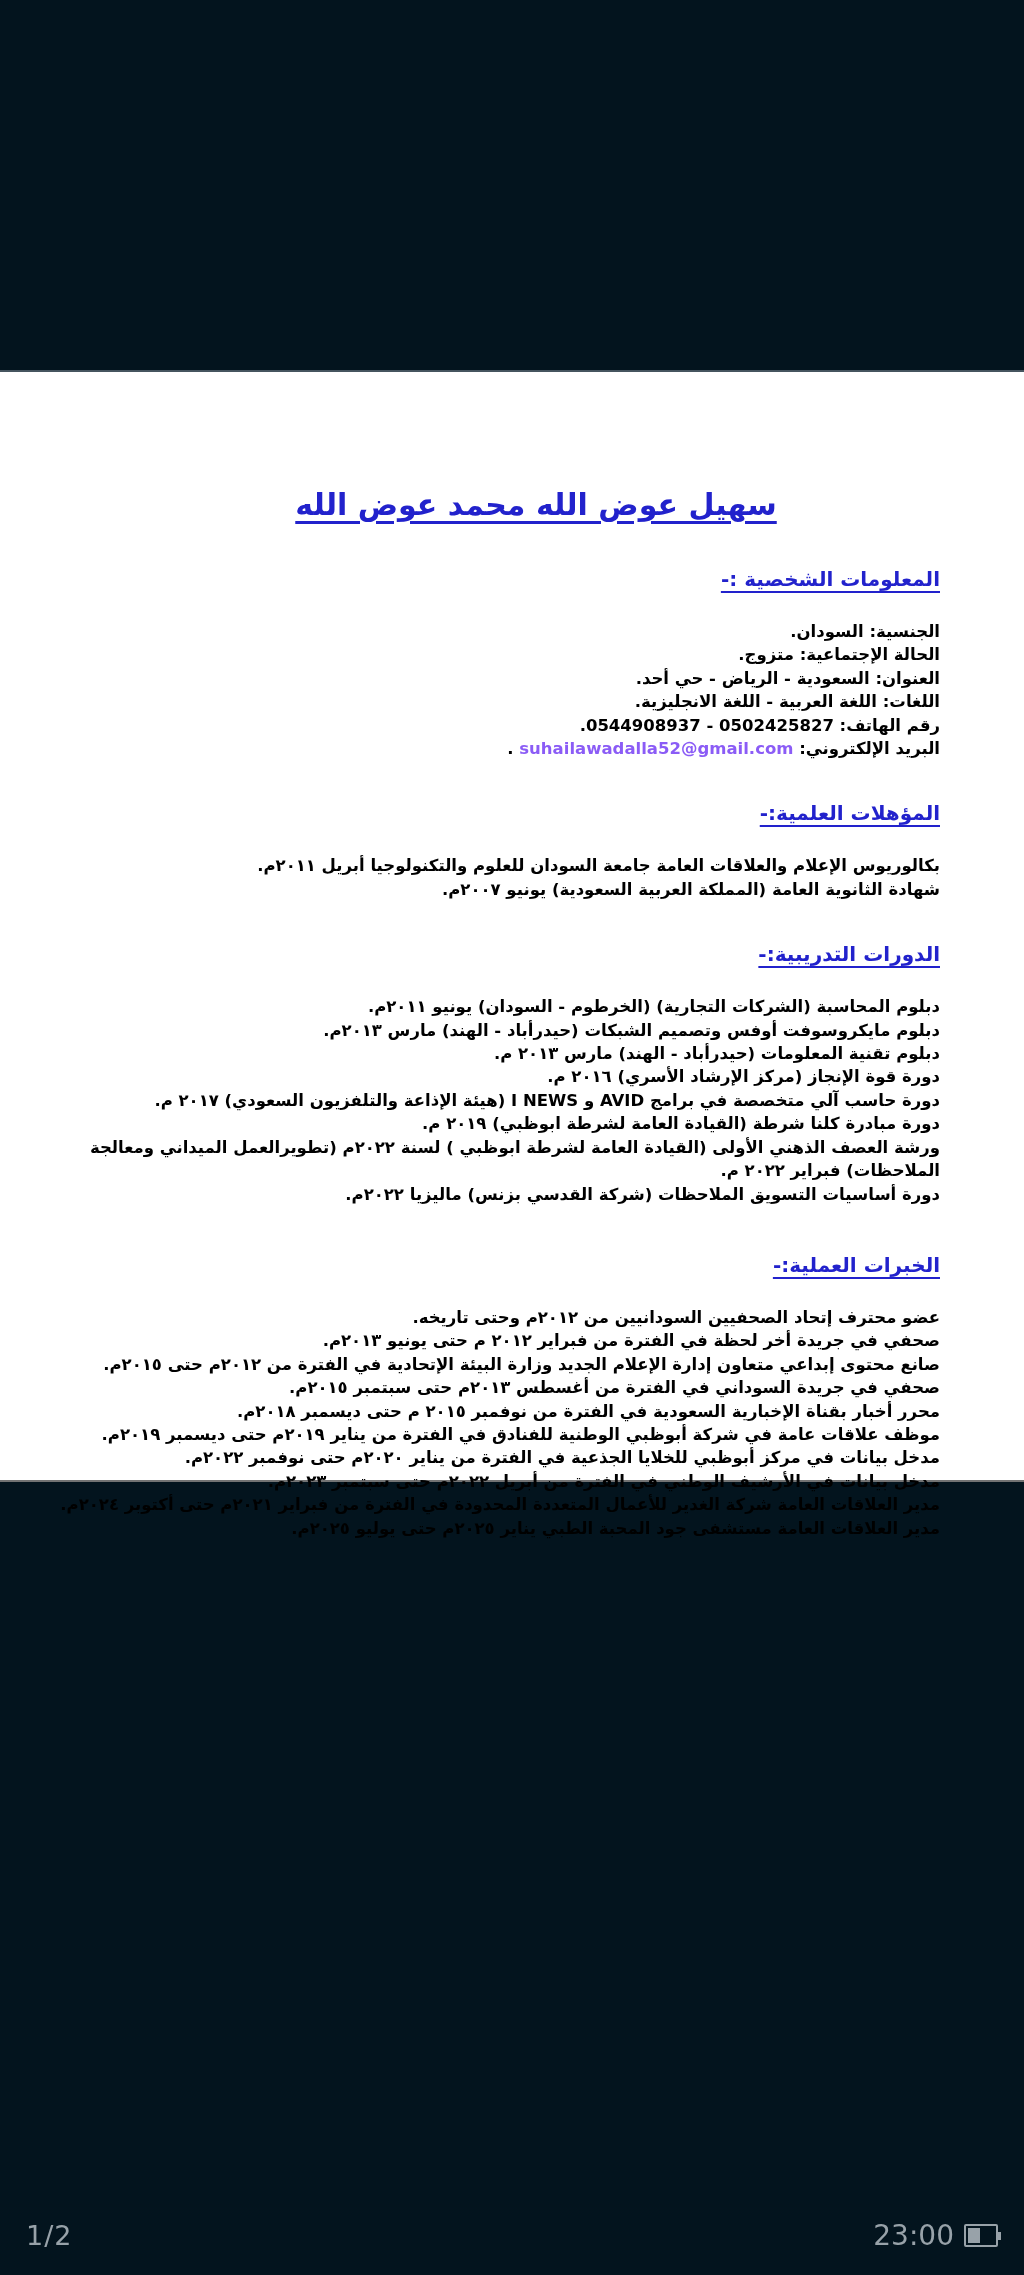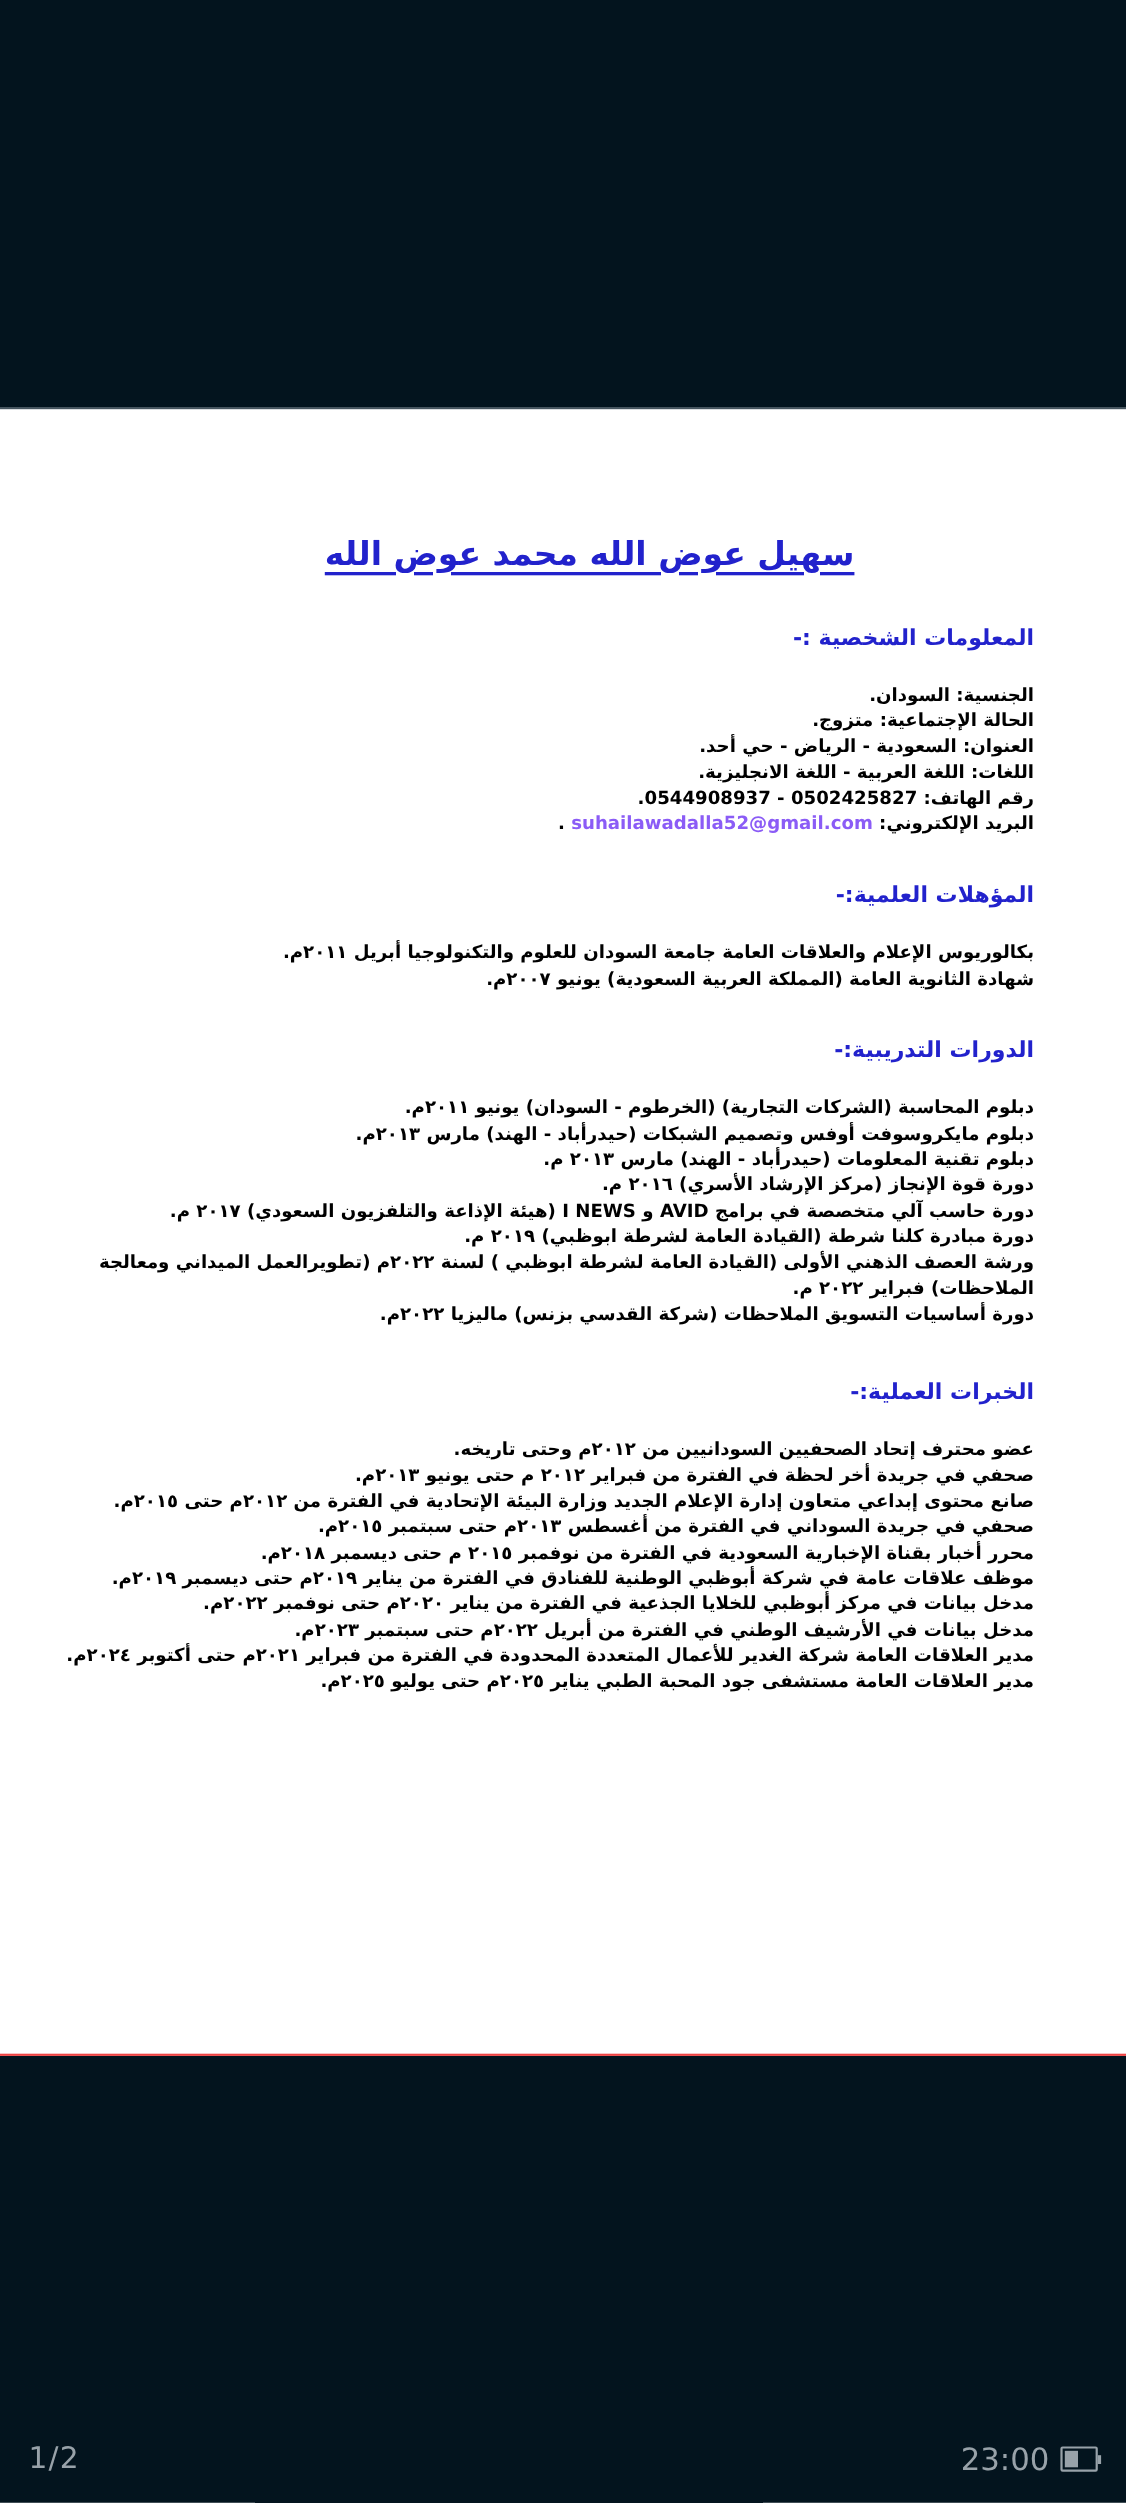--- a/index.html
+++ b/index.html
@@ -7,44 +7,45 @@
     width:1024px;height:2275px;
     background:#03141e;
     font-family:"DejaVu Sans","Liberation Sans",sans-serif;
     overflow:hidden;
   }
   .screen{position:relative;width:1024px;height:2275px;background:#03141e;}
 
   
   .page{
     position:absolute;top:370px;left:0;
-    width:1024px;height:1499px;
+    width:1024px;height:1112px;
     background:#ffffff;
     border-top:2px solid #46555f;
-    border-bottom:2px solid #ef4444;
+    border-bottom:2px solid #737373;
     box-sizing:border-box;
     padding:112px 84px 0 60px;
     direction:rtl;
   }
   .title-wrap{width:fit-content;margin:0 auto;transform:translateX(36px);}
   .doc-title{
     margin:0;
     font-size:30px;line-height:42px;font-weight:bold;
     color:#2222cc;
     text-decoration:underline;
     text-decoration-thickness:3px;
     text-underline-offset:6px;
     white-space:nowrap;
   }
   .cv-section{margin-top:38px;}
   .cv-section:nth-of-type(4){margin-top:44px;}
   .cv-section h2{
     margin:0;
     font-size:20px;line-height:30px;font-weight:bold;
     color:#2222cc;
+    text-decoration:underline;
     text-decoration-thickness:2px;
     text-underline-offset:5px;
     width:fit-content;
   }
   .cv-body{margin-top:26px;}
   .cv-body p{
     margin:0;
     font-size:16.5px;line-height:23.4px;font-weight:bold;
     color:#000000;
     text-align:right;

